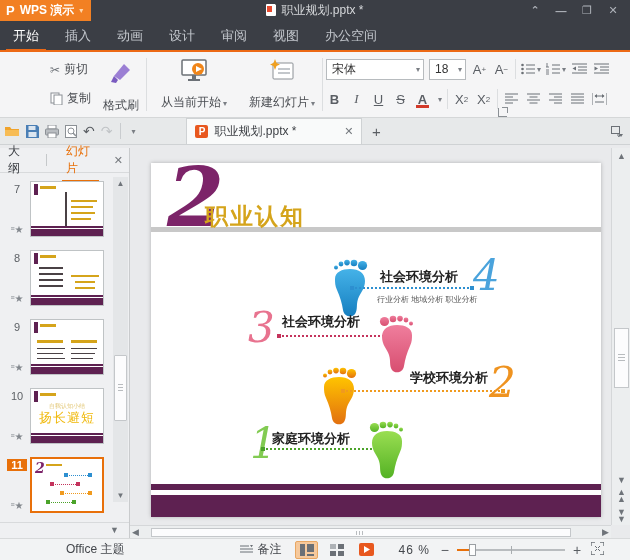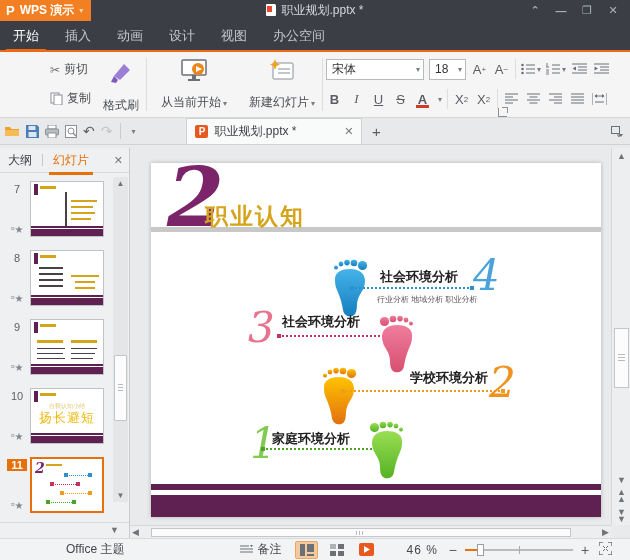--- a/index.html
+++ b/index.html
@@ -74,21 +74,21 @@
   .doctab .p-ic { width:13px; height:13px; background:#e8581f; color:#fff; font-size:10px; font-weight:bold; display:flex; align-items:center; justify-content:center; border-radius:2px; }
   .doctab .close-x { margin-left:auto; color:#75797e; font-size:11px; }
   .newtab { width:28px; display:flex; align-items:center; justify-content:center; color:#5a5e63; font-size:15px; cursor:default; }
   .qr-right { margin-left:auto; display:flex; align-items:center; padding-right:6px; color:#6b7075; }
 
   
   .main { position:absolute; top:148px; left:0; right:0; bottom:22px; display:flex; }
 
   
   .sidebar { width:130px; background:#eff0f2; border-right:1px solid #c9cbcd; display:flex; flex-direction:column; position:relative; }
-  .side-tabs { height:25px; display:flex; align-items:center; padding:0 6px; gap:8px; border-bottom:1px solid #d8dadc; font-size:12px; color:#3c3f44; position:relative; }
+  .side-tabs { height:25px; display:flex; align-items:center; padding:0 6px; gap:17px; border-bottom:1px solid #d8dadc; font-size:12px; color:#3c3f44; position:relative; }
   .side-tab { position:relative; padding:3px 2px; cursor:default; }
   .side-tab.active { color:#e8700a; }
   .side-tab.active::after { content:""; position:absolute; left:-2px; right:-2px; bottom:-3px; height:3px; background:#e8700a; }
   .side-tab-sep { width:1px; height:12px; background:#c5c8ca; }
   .side-close { margin-left:auto; color:#75797e; font-size:11px; }
   .thumb-list { flex:1; position:relative; padding:8px 0 0 0; overflow:hidden; }
   .thumb-row { display:flex; margin:0 0 13px 4px; }
   .thumb-meta { width:26px; display:flex; flex-direction:column; align-items:center; justify-content:space-between; padding:2px 0; color:#5d6166; }
   .thumb-num { font-size:11px; }
   .anim-star { color:#82878d; font-size:10px; }
@@ -149,21 +149,21 @@
   .hscroll .arr.right { margin-left:auto; margin-right:2px; }
 
   
   .statusbar { position:absolute; left:0; right:0; bottom:0; height:22px; background:#f2f3f4; border-top:1px solid #d8dadb; display:flex; align-items:center; font-size:12px; color:#44474c; }
   .sb-theme { margin-left:66px; }
   .sb-notes { margin-left:116px; display:flex; align-items:center; gap:4px; }
   .notes-ic { display:block; }
   .viewbtns { display:flex; align-items:center; gap:7px; margin-left:14px; }
   .viewbtn { width:23px; height:18px; display:flex; align-items:center; justify-content:center; border-radius:2px; }
   .viewbtn.active { background:#f6c99c; border:1px solid #e8a763; }
-  .sb-zoom { margin-left:28px; letter-spacing:1px;text-align:right; }
+  .sb-zoom { margin-left:20px; letter-spacing:1px;text-align:right; }
   .sb-minus { margin-left:11px; color:#5a5e63; font-size:14px; }
   .zoom-slider { position:relative; width:108px; height:14px; margin-left:8px; }
   .zoom-slider .track { position:absolute; left:0; right:0; top:6px; height:2px; background:#b9bcbf; }
   .zoom-slider .fill { position:absolute; left:0; width:15px; top:6px; height:2px; background:#e8700a; }
   .zoom-slider .tick { position:absolute; left:50%; top:3px; width:1px; height:8px; background:#a9adb0; }
   .zoom-slider .handle { position:absolute; left:12px; top:1px; width:7px; height:12px; background:#fdfdfd; border:1px solid #9a9ea2; }
   .sb-plus { margin-left:8px; color:#5a5e63; font-size:14px; }
   .fit-ic { margin-left:10px; }
 </style>
 </head>
@@ -186,20 +186,21 @@
       <span class="win-btn">❐</span>
       <span class="win-btn">✕</span>
     </div>
   </div>
 
   <div class="tabbar">
     <div class="rtab active">开始</div>
     <div class="rtab">插入</div>
     <div class="rtab">动画</div>
     <div class="rtab">设计</div>
+    <div class="rtab">审阅</div>
     <div class="rtab">视图</div>
     <div class="rtab">办公空间</div>
   </div>
 
   <div class="ribbon">
     <div class="grp-clip">
       <div class="cutcopy">
         <div class="smallrow">
           <span style="color:#6b7076;">✂</span>
           <span>剪切</span>

